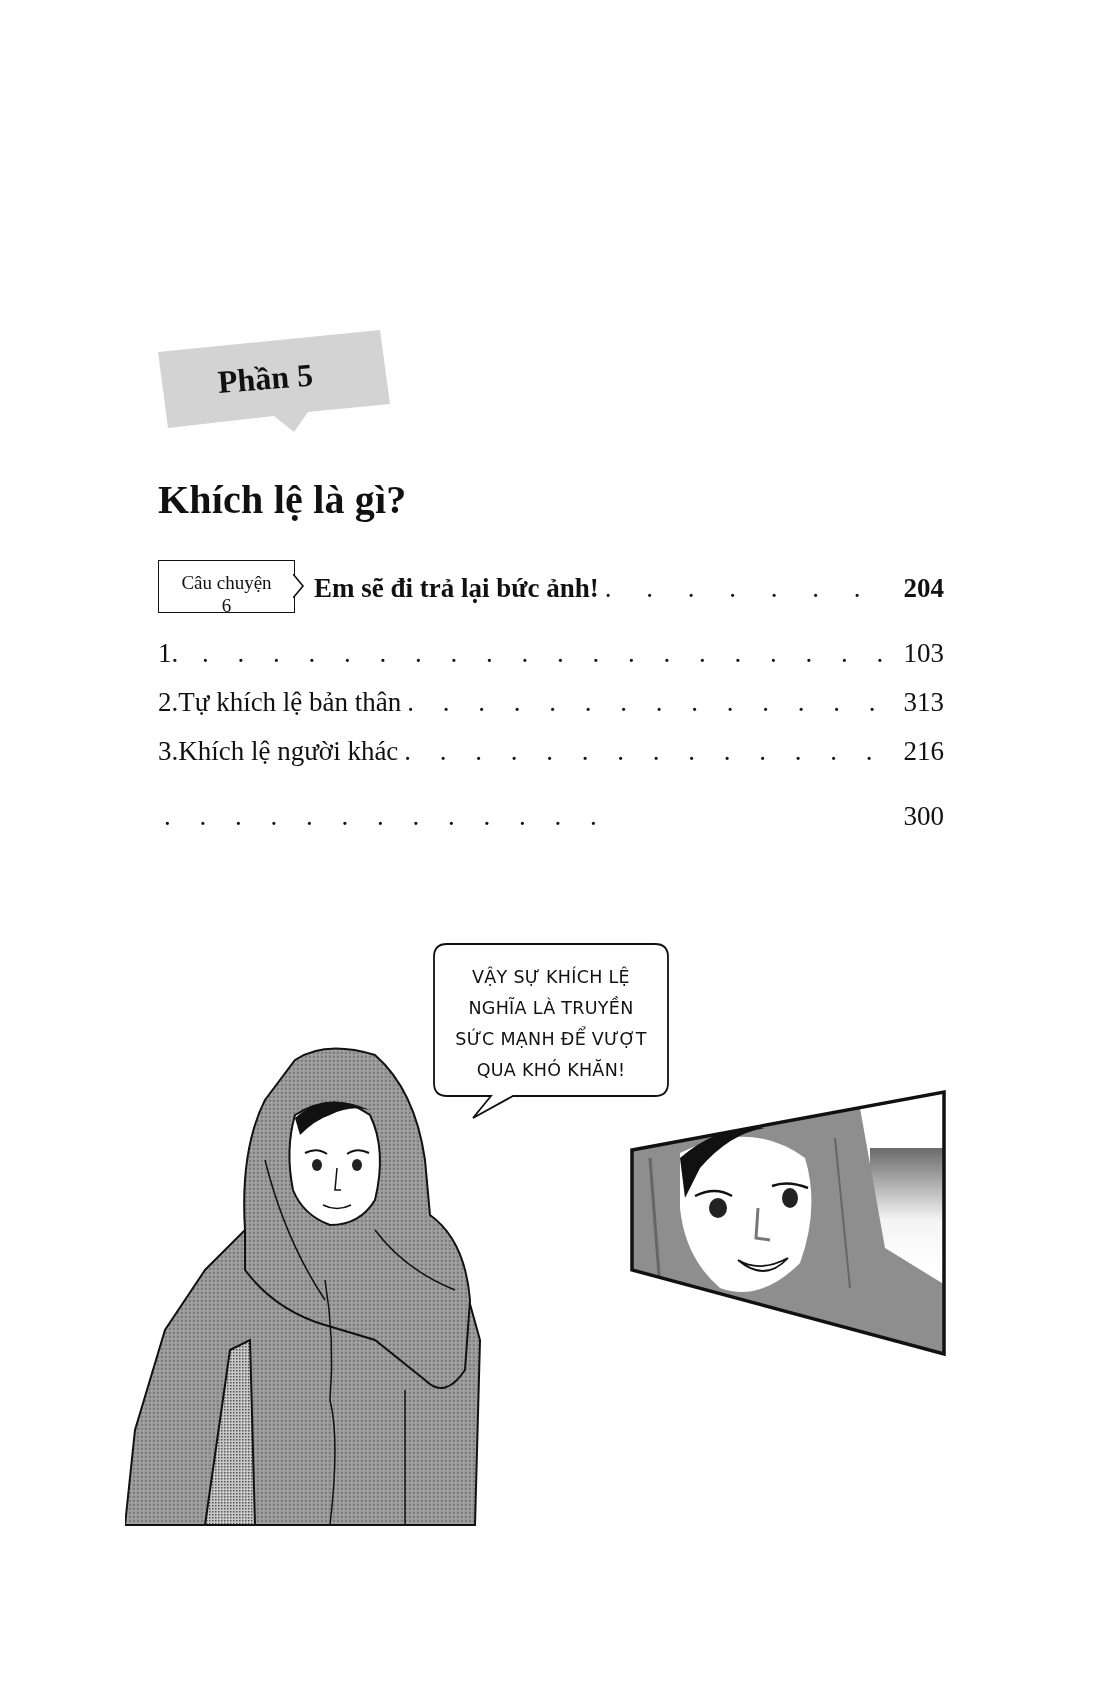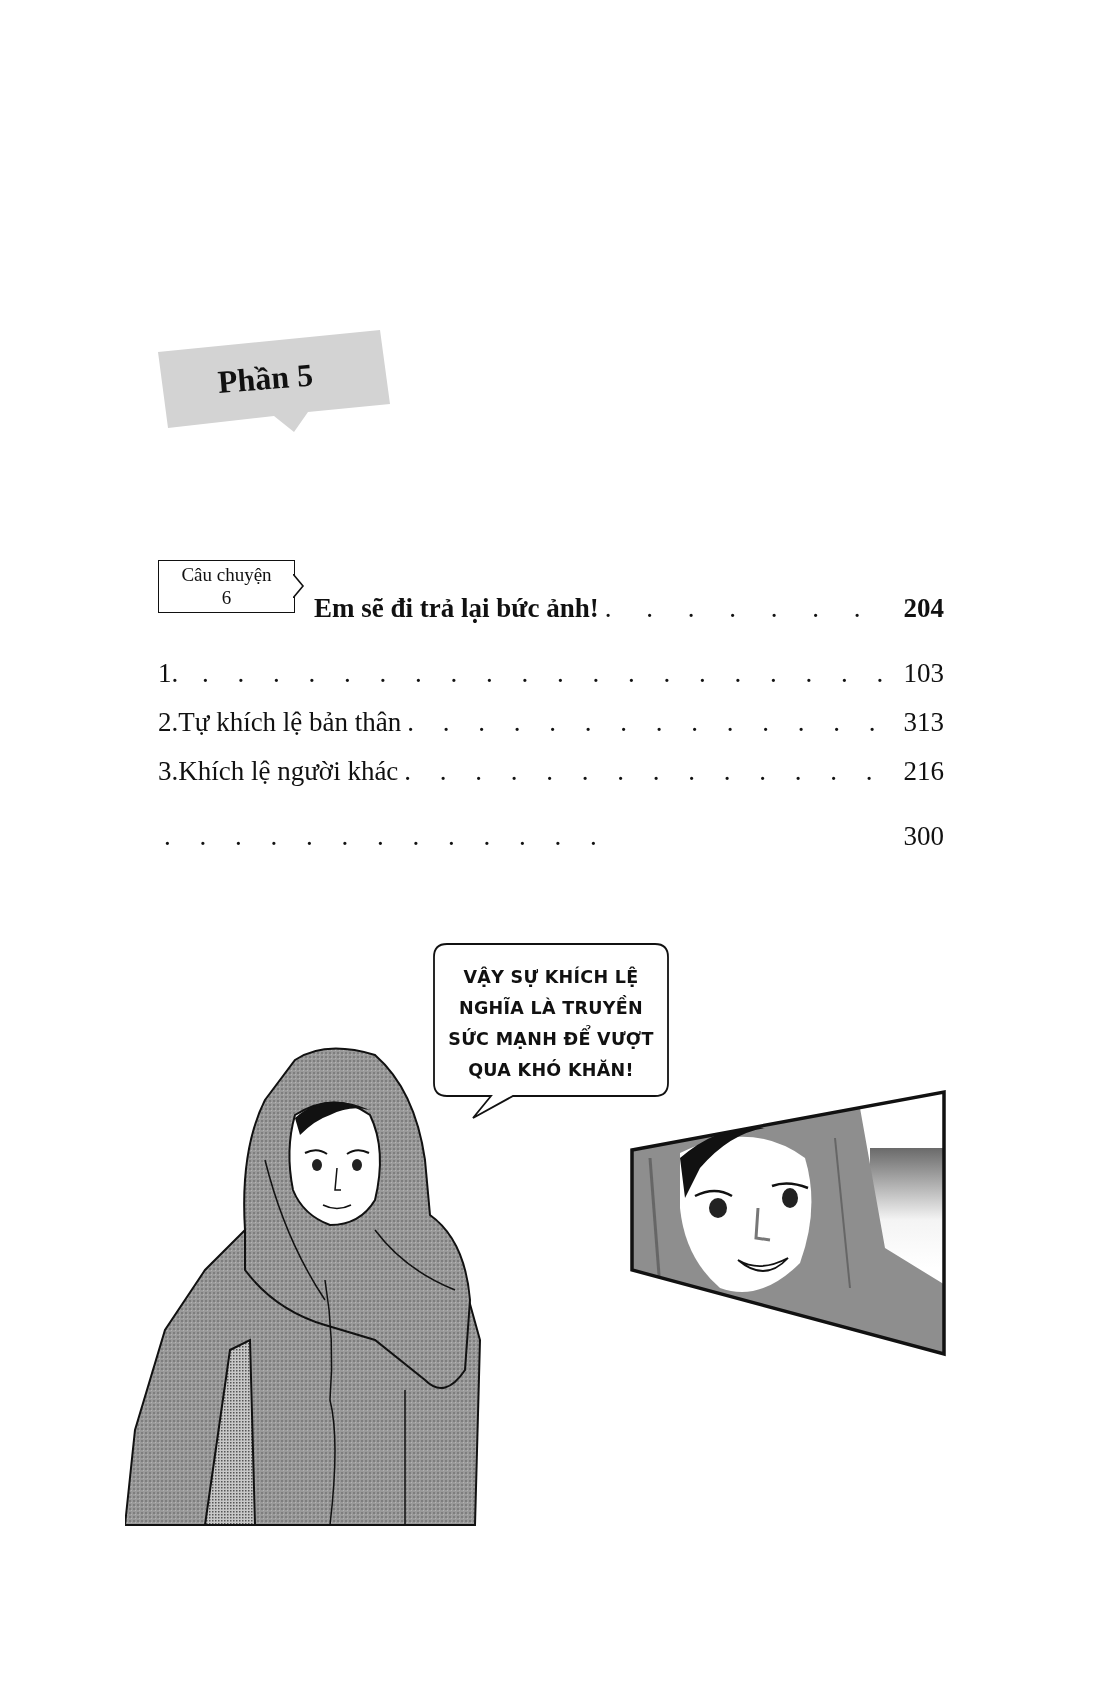--- a/index.html
+++ b/index.html
@@ -55,40 +55,39 @@
     position: absolute;
     left: 158px;
     top: 560px;
     width: 137px;
     height: 53px;
     border: 1.6px solid #111;
     box-sizing: border-box;
     text-align: center;
     font-size: 19px;
     line-height: 23px;
-    padding-top: 2px;
+    padding-top: 10px;
   }
   .story-box .arrow {
     position: absolute;
     right: -11px;
     top: 13px;
     width: 12px;
     height: 24px;
   }
 
   
   .toc-row {
     position: absolute;
     left: 158px;
     width: 786px;
     display: flex;
     align-items: baseline;
     white-space: nowrap;
     font-size: 27px;
-    margin-top: 20px;
   }
   .toc-row .num {
     display: inline-block;
     width: 38px;
   }
   .toc-row .title { flex: 0 0 auto; }
   .toc-row .leader {
     flex: 1 1 auto;
     overflow: hidden;
     letter-spacing: 11px;
@@ -110,21 +109,20 @@
   
   .art {
     position: absolute;
   }
   .bubble {
     position: absolute;
     left: 433px;
     top: 943px;
     width: 236px;
     height: 155px;
-    font-weight: bold;
   }
   .bubble svg { position: absolute; left: 0; top: 0; overflow: visible; }
   .bubble-text {
     position: absolute;
     left: 0;
     top: 19px;
     width: 236px;
     text-align: center;
     font-family: "DejaVu Sans", "Liberation Sans", sans-serif;
     font-size: 17.5px;
@@ -139,20 +137,21 @@
 
 <div class="page">
 
   <div class="part-tag">
     <svg width="232" height="120" viewBox="0 0 232 120">
       <polygon points="0,22 222,0 232,74 150,82 136,102 116,86 10,98" fill="#d3d3d3"></polygon>
     </svg>
     <div class="part-tag-label">Phần 5</div>
   </div>
 
+  <div class="chapter-title">Khích lệ là gì?</div>
 
   <div class="story-box">
     <div>Câu chuyện</div>
     <div>6</div>
     <svg class="arrow" viewBox="0 0 12 24">
       <polyline points="0,0 10,12 0,24" fill="#fff" stroke="#111" stroke-width="1.6"></polyline>
     </svg>
   </div>
 
   <div class="toc-row toc-story" style="top:573px;">

